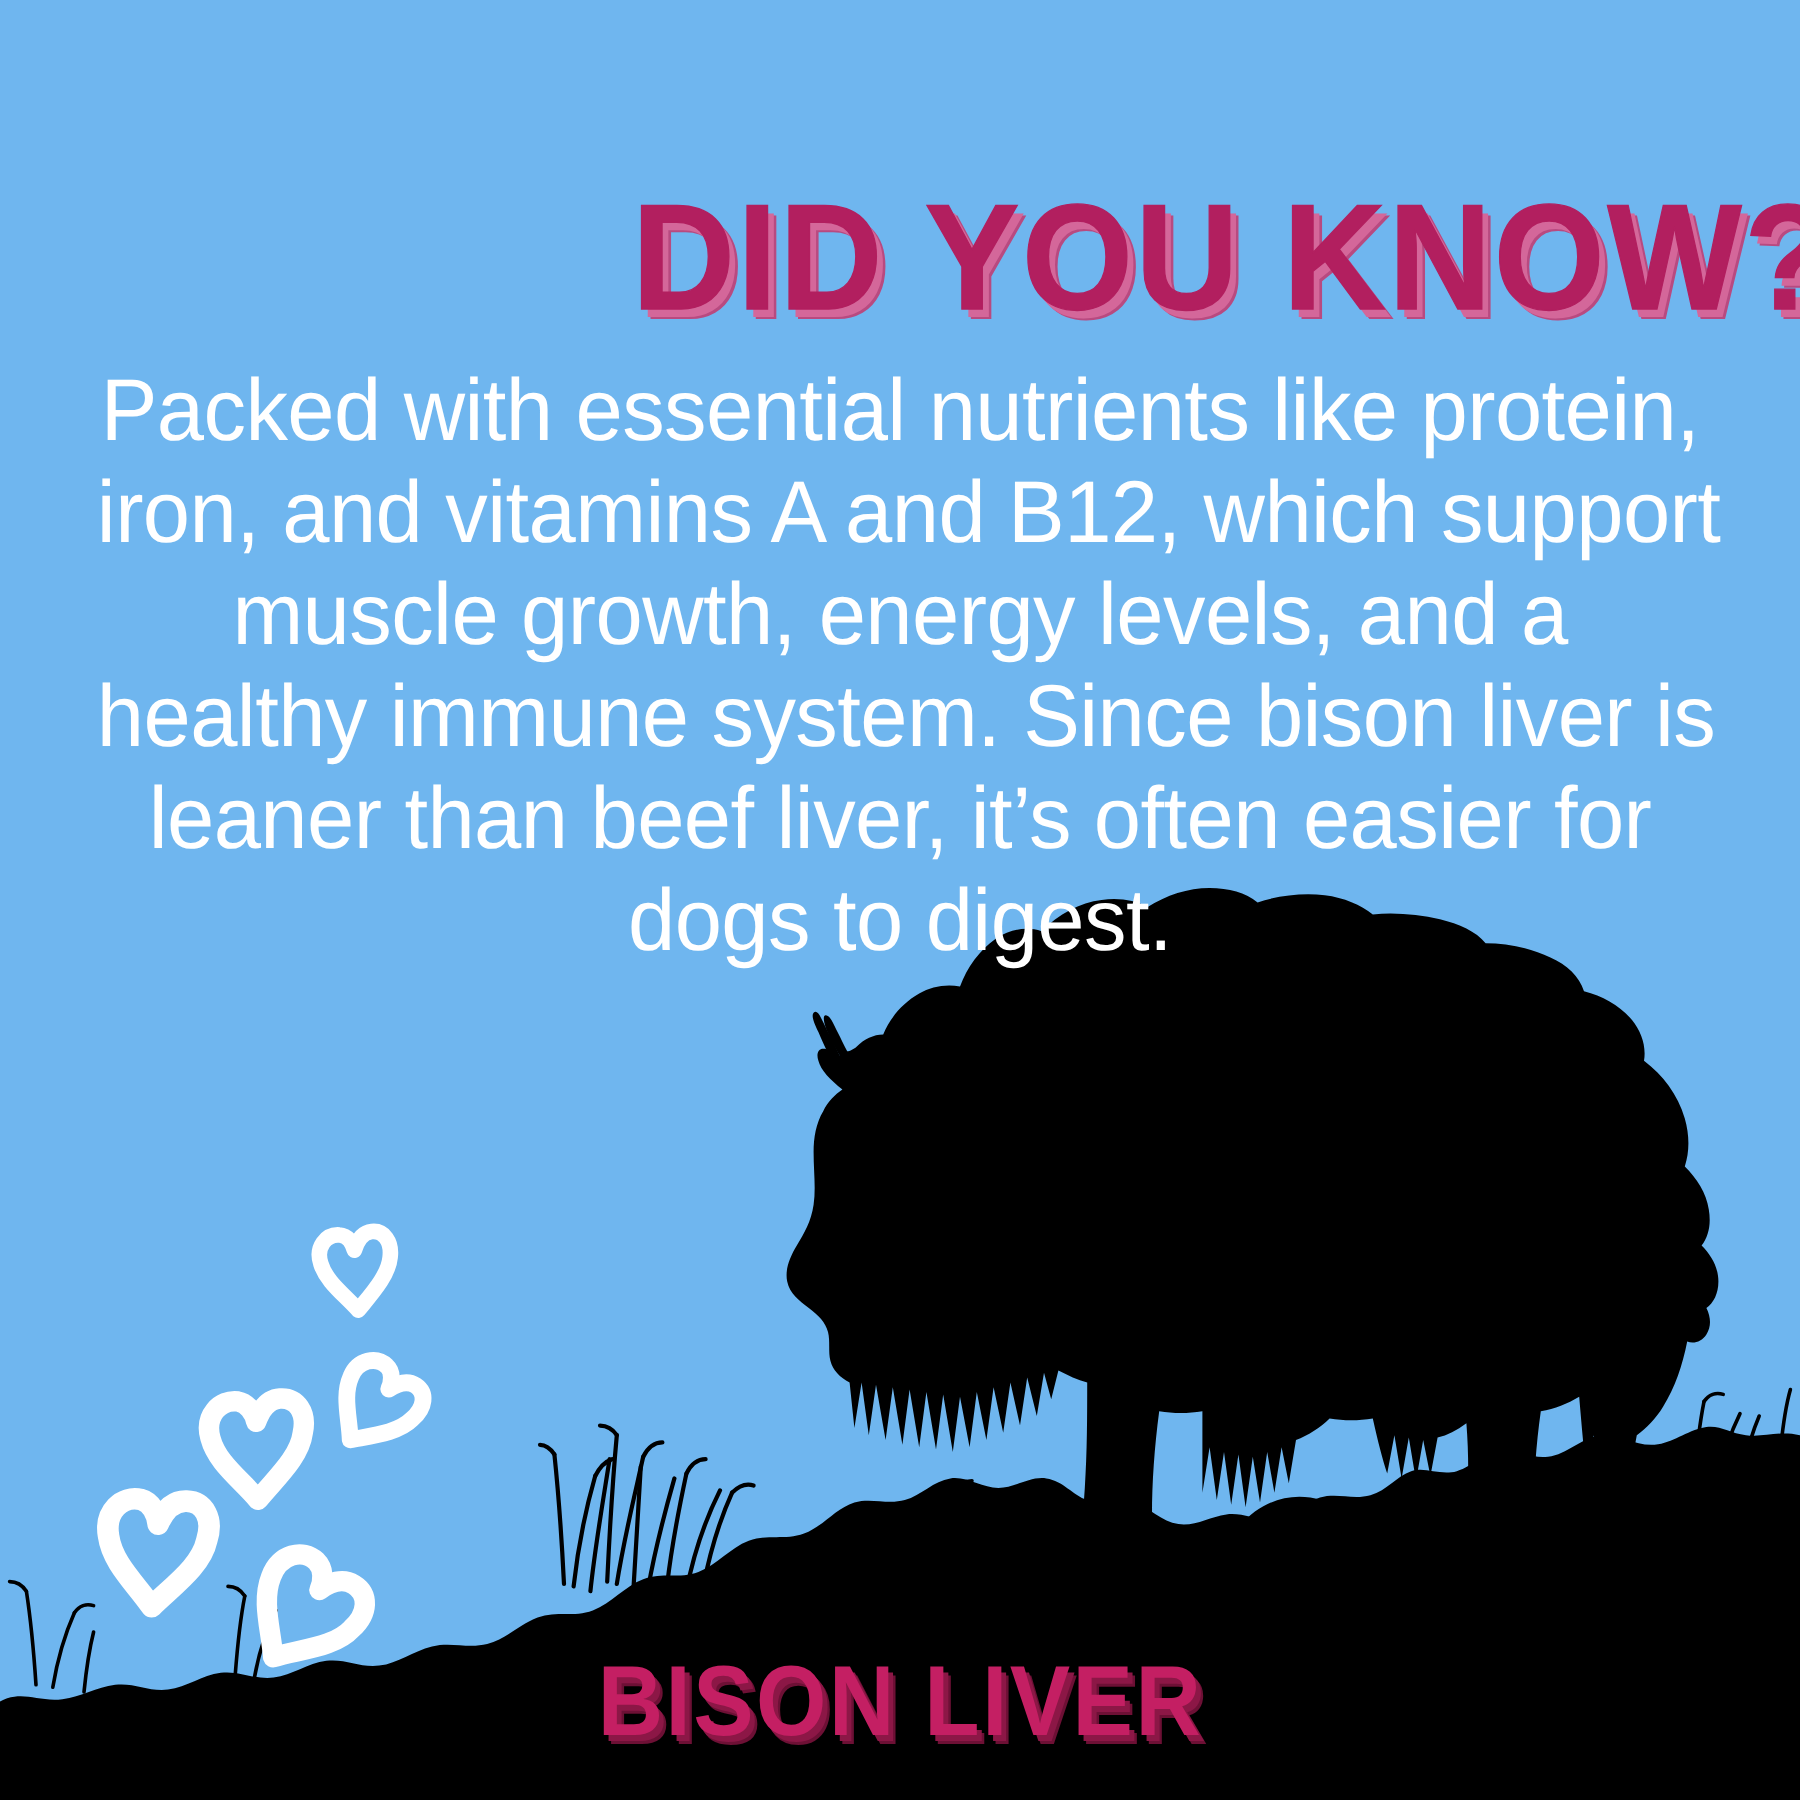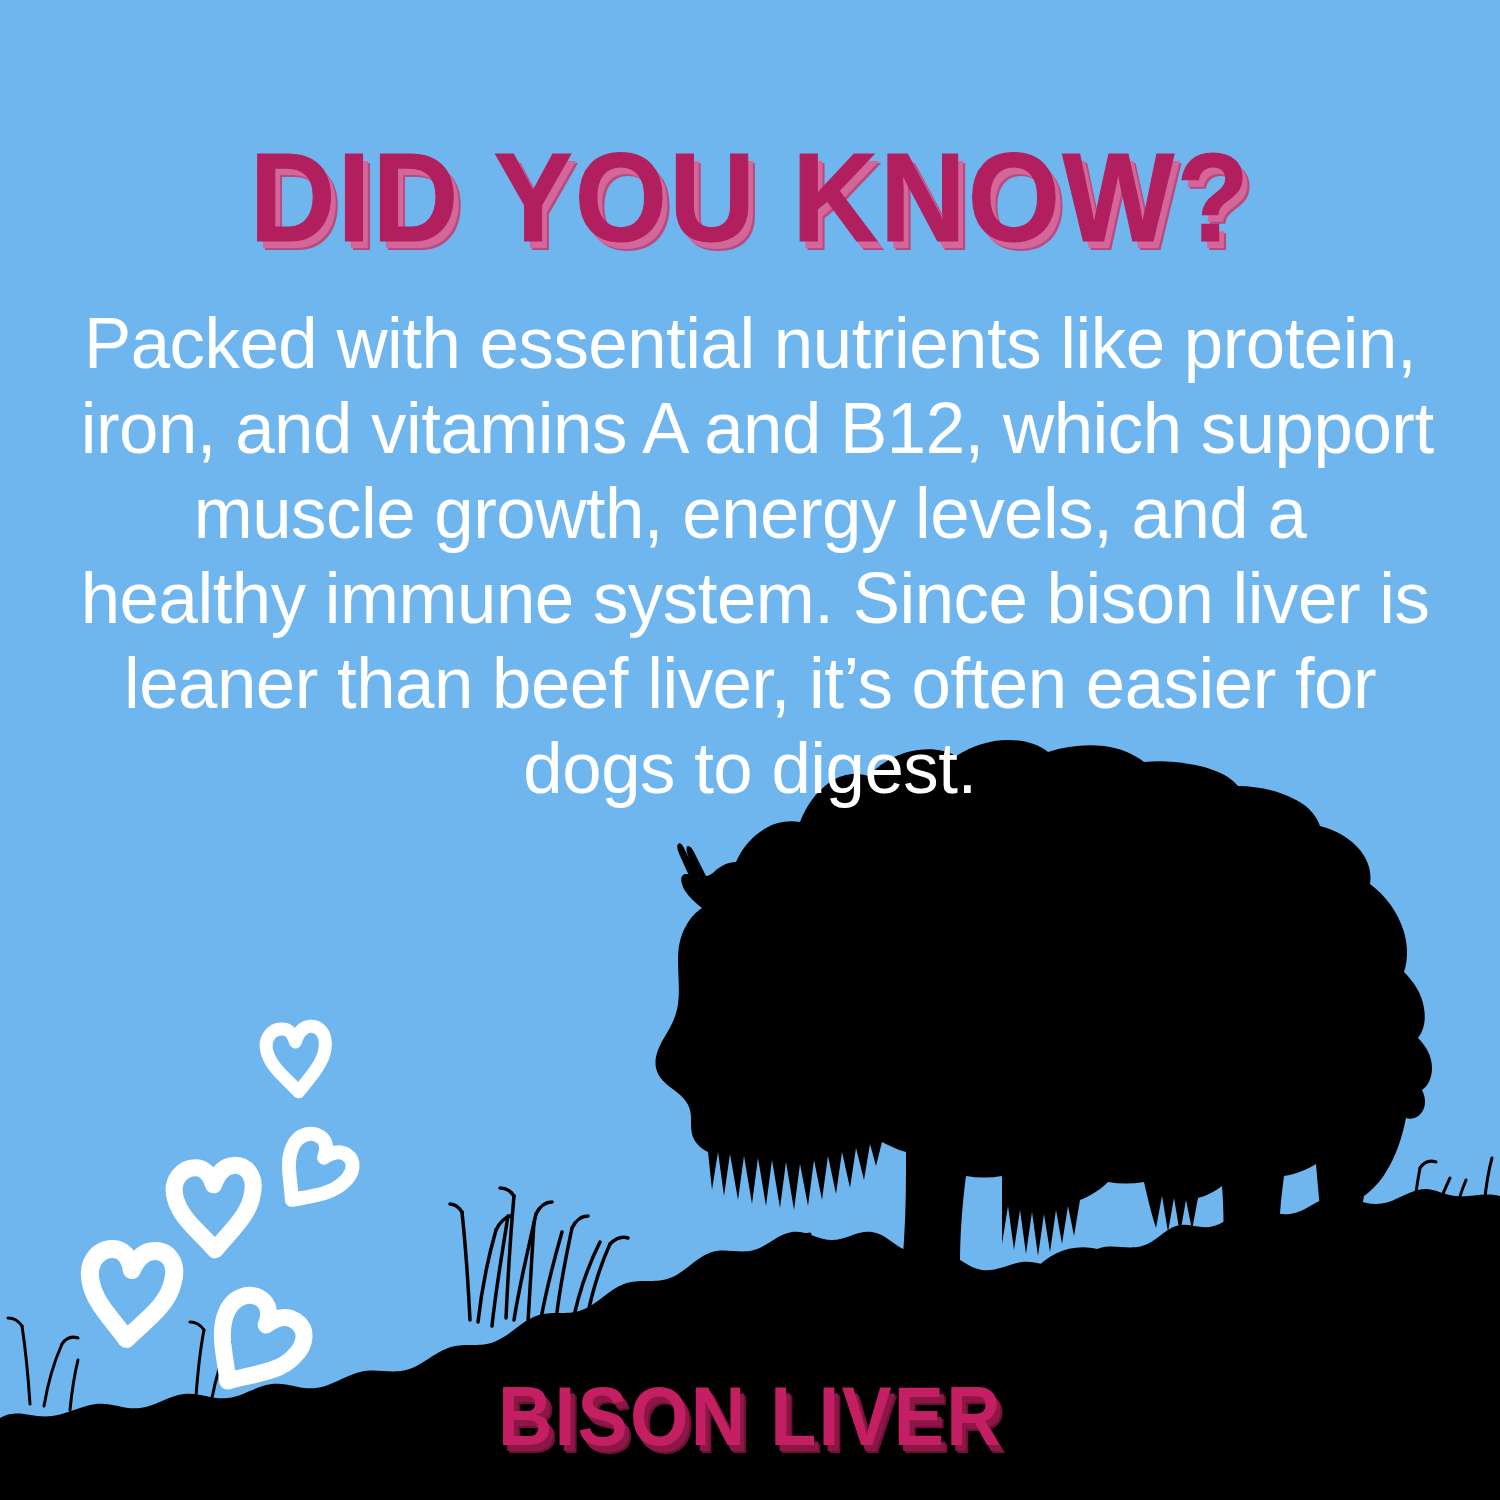--- a/index.html
+++ b/index.html
@@ -19,24 +19,24 @@
   
   .sky {
     position: absolute;
     inset: 0;
     background: #6fb6ef;
   }
 
   
   .headline-wrap {
     position: absolute;
-    top: 136px;
+    top: 152px;
     left: 0;
     width: 1500px;
-    text-align: center;
+    text-align: right;
     line-height: 1;
   }
   .headline {
     display: inline-block;
     font-family: "Liberation Sans Narrow", "Liberation Sans", sans-serif;
     font-size: 112px;
     font-weight: bold;
     letter-spacing: 2px;
     color: #b21f5f;
     transform: scaleX(1.06) scaleY(1.12);

